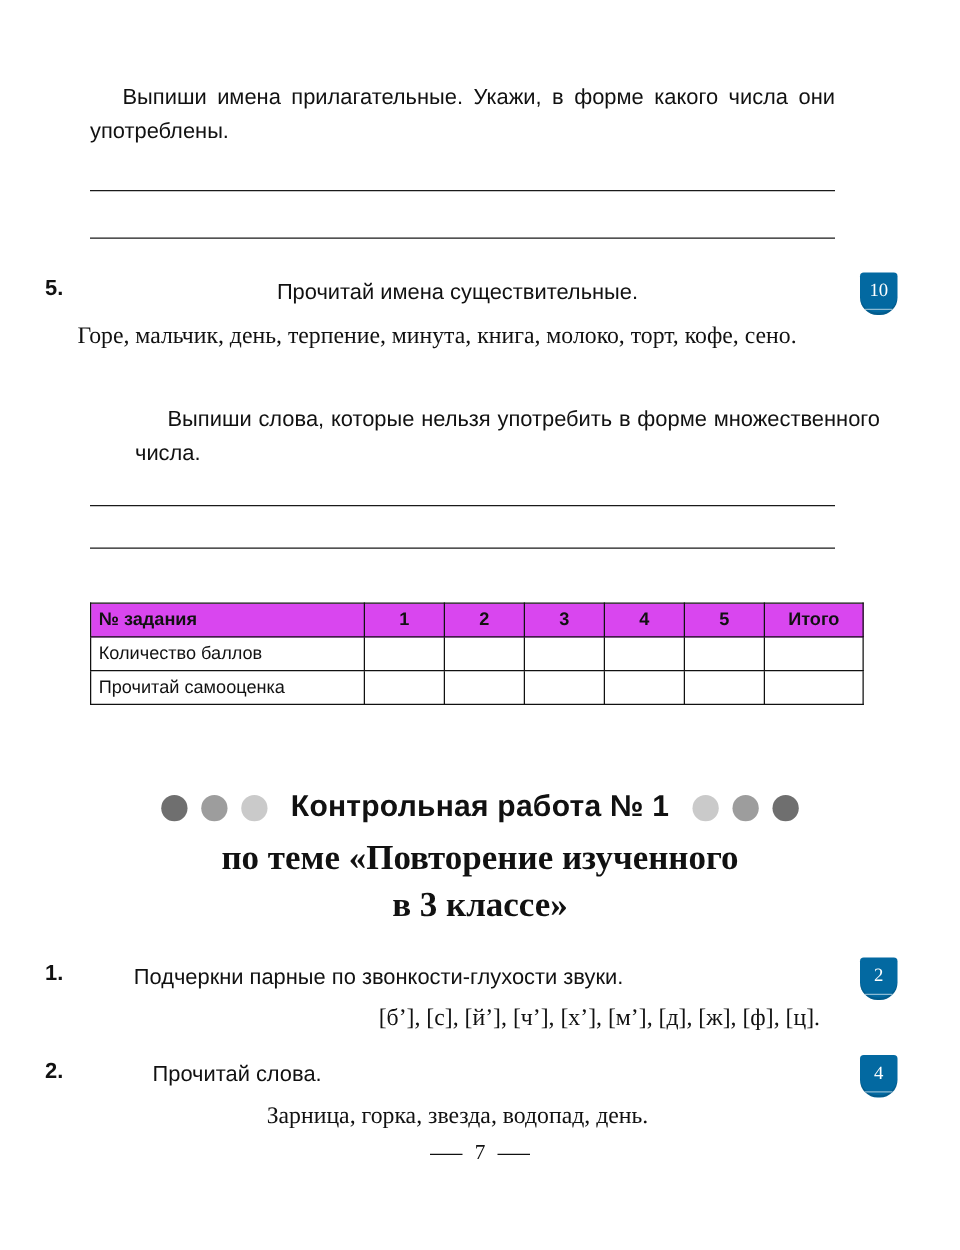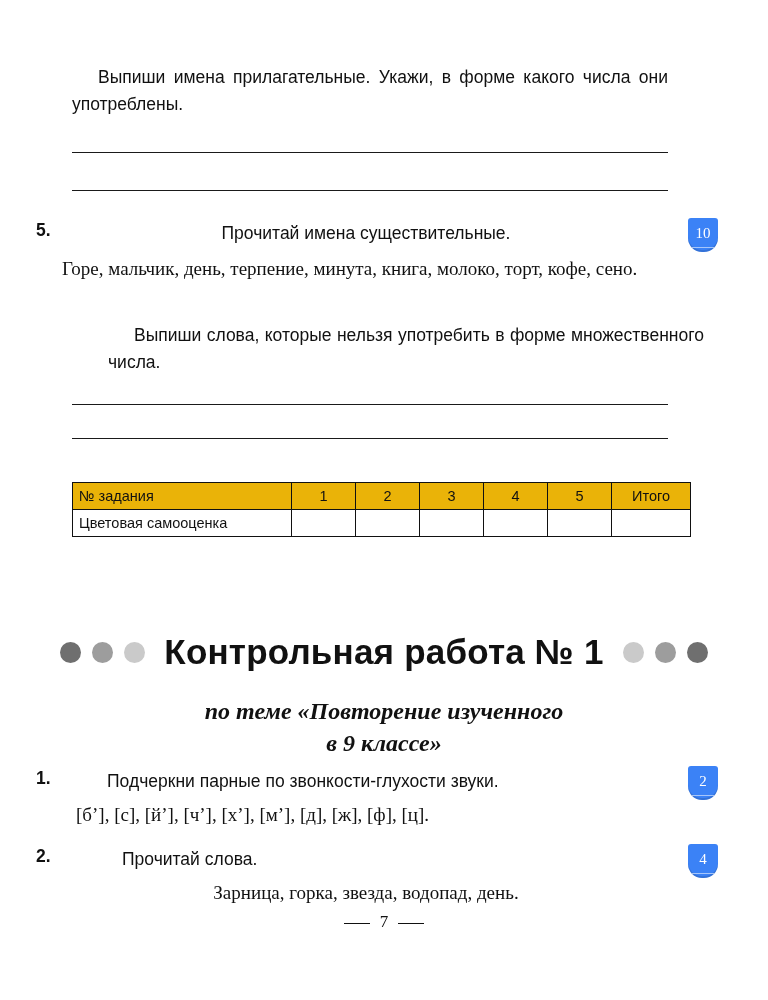--- a/index.html
+++ b/index.html
@@ -49,21 +49,21 @@
     font-weight: bold;
     font-size: 17.5px;
     font-family: "Liberation Sans", sans-serif;
   }
 
   
   .badge {
     position: absolute;
     width: 30px;
     height: 34px;
-    background: #3b82f6;
+    background: #0369a1;
     color: #ffffff;
     font-family: "Liberation Serif", serif;
     font-size: 15px;
     text-align: center;
     line-height: 30px;
     border-radius: 3px 3px 14px 14px;
     box-shadow: inset 0 -2px 0 rgba(0,0,0,0.12);
   }
   .badge::after {
     content: "";
@@ -81,22 +81,22 @@
     font-size: 14.5px;
   }
   .tbl td, .tbl th {
     border: 1px solid #111;
     height: 26px;
     padding: 0 6px;
     font-weight: normal;
     text-align: center;
   }
   .tbl th {
-    font-weight: normal;
-    background: #eab308;
+    font-weight: bold;
+    background: #d946ef;
   }
   .tbl .lbl {
     text-align: left;
     width: 206px;
   }
   .tbl .numcol { width: 51px; }
   .tbl .totcol { width: 66px; }
 
   
   .headwrap {
@@ -115,32 +115,31 @@
     width: 21px; height: 21px;
     border-radius: 50%;
     display: inline-block;
   }
   .d1 { background: #6f6f6f; }
   .d2 { background: #9d9d9d; }
   .d3 { background: #cacaca; }
   .headtitle {
     font-family: "Liberation Sans", sans-serif;
     font-weight: bold;
-    font-size: 35px;
+    font-size: 24px;
     letter-spacing: 0.2px;
     margin: 0 8px;
     white-space: nowrap;
   }
   .subtitle {
     font-family: "Liberation Serif", serif;
     font-weight: bold;
-    font-style: italic;
-    font-size: 24px;
+    font-size: 28px;
     line-height: 1.35;
-    margin-top: 23px;
+    margin-top: 8px;
   }
 
   
   .footer {
     position: absolute;
     left: 0;
     width: 768px;
     text-align: center;
     font-family: "Liberation Serif", serif;
     font-size: 17px;
@@ -183,21 +182,30 @@
         <th class="numcol">1</th>
         <th class="numcol">2</th>
         <th class="numcol">3</th>
         <th class="numcol">4</th>
         <th class="numcol">5</th>
         <th class="totcol">Итого</th>
       </tr>
     </thead>
     <tbody>
       <tr>
-        <td class="lbl">Цветовая самооценка</td>
+        <td class="lbl">Количество баллов</td>
+        <td class="numcol"></td>
+        <td class="numcol"></td>
+        <td class="numcol"></td>
+        <td class="numcol"></td>
+        <td class="numcol"></td>
+        <td class="totcol"></td>
+      </tr>
+      <tr>
+        <td class="lbl">Прочитай самооценка</td>
         <td class="numcol"></td>
         <td class="numcol"></td>
         <td class="numcol"></td>
         <td class="numcol"></td>
         <td class="numcol"></td>
         <td class="totcol"></td>
       </tr>
     </tbody>
   </table>
 
@@ -206,27 +214,27 @@
       <span class="dot d1"></span>
       <span class="dot d2"></span>
       <span class="dot d3"></span>
       <span class="headtitle">Контрольная работа № 1</span>
       <span class="dot d3"></span>
       <span class="dot d2"></span>
       <span class="dot d1"></span>
     </div>
     <div class="subtitle">
       <span>по теме «Повторение изученного</span><br>
-      <span>в 9 классе»</span>
+      <span>в 3 классе»</span>
     </div>
   </div>
 
   <div class="exnum" style="left:36px; top:768px;">1.</div>
   <div class="para" style="left:76px; top:768px; width:580px; text-align:left;margin-left:31px;">Подчеркни парные по звонкости-глухости звуки.</div>
-  <div class="para serif" style="left:76px; top:800px; width:580px; text-align:left;">[б’], [с], [й’], [ч’], [х’], [м’], [д], [ж], [ф], [ц].</div>
+  <div class="para serif" style="left:76px; top:800px; width:580px; text-align:right;">[б’], [с], [й’], [ч’], [х’], [м’], [д], [ж], [ф], [ц].</div>
   <div class="badge" style="left:688px; top:766px;">2</div>
 
   <div class="exnum" style="left:36px; top:846px;">2.</div>
   <div class="para" style="left:76px; top:846px; width:580px; text-align:left;margin-left:46px;">Прочитай слова.</div>
   <div class="para serif" style="left:76px; top:878px; width:580px; text-align:center;">Зарница, горка, звезда, водопад, день.</div>
   <div class="badge" style="left:688px; top:844px;">4</div>
 
   <div class="footer" style="top:912px;">
     <span class="dash"></span><span>7</span><span class="dash"></span>
   </div>

